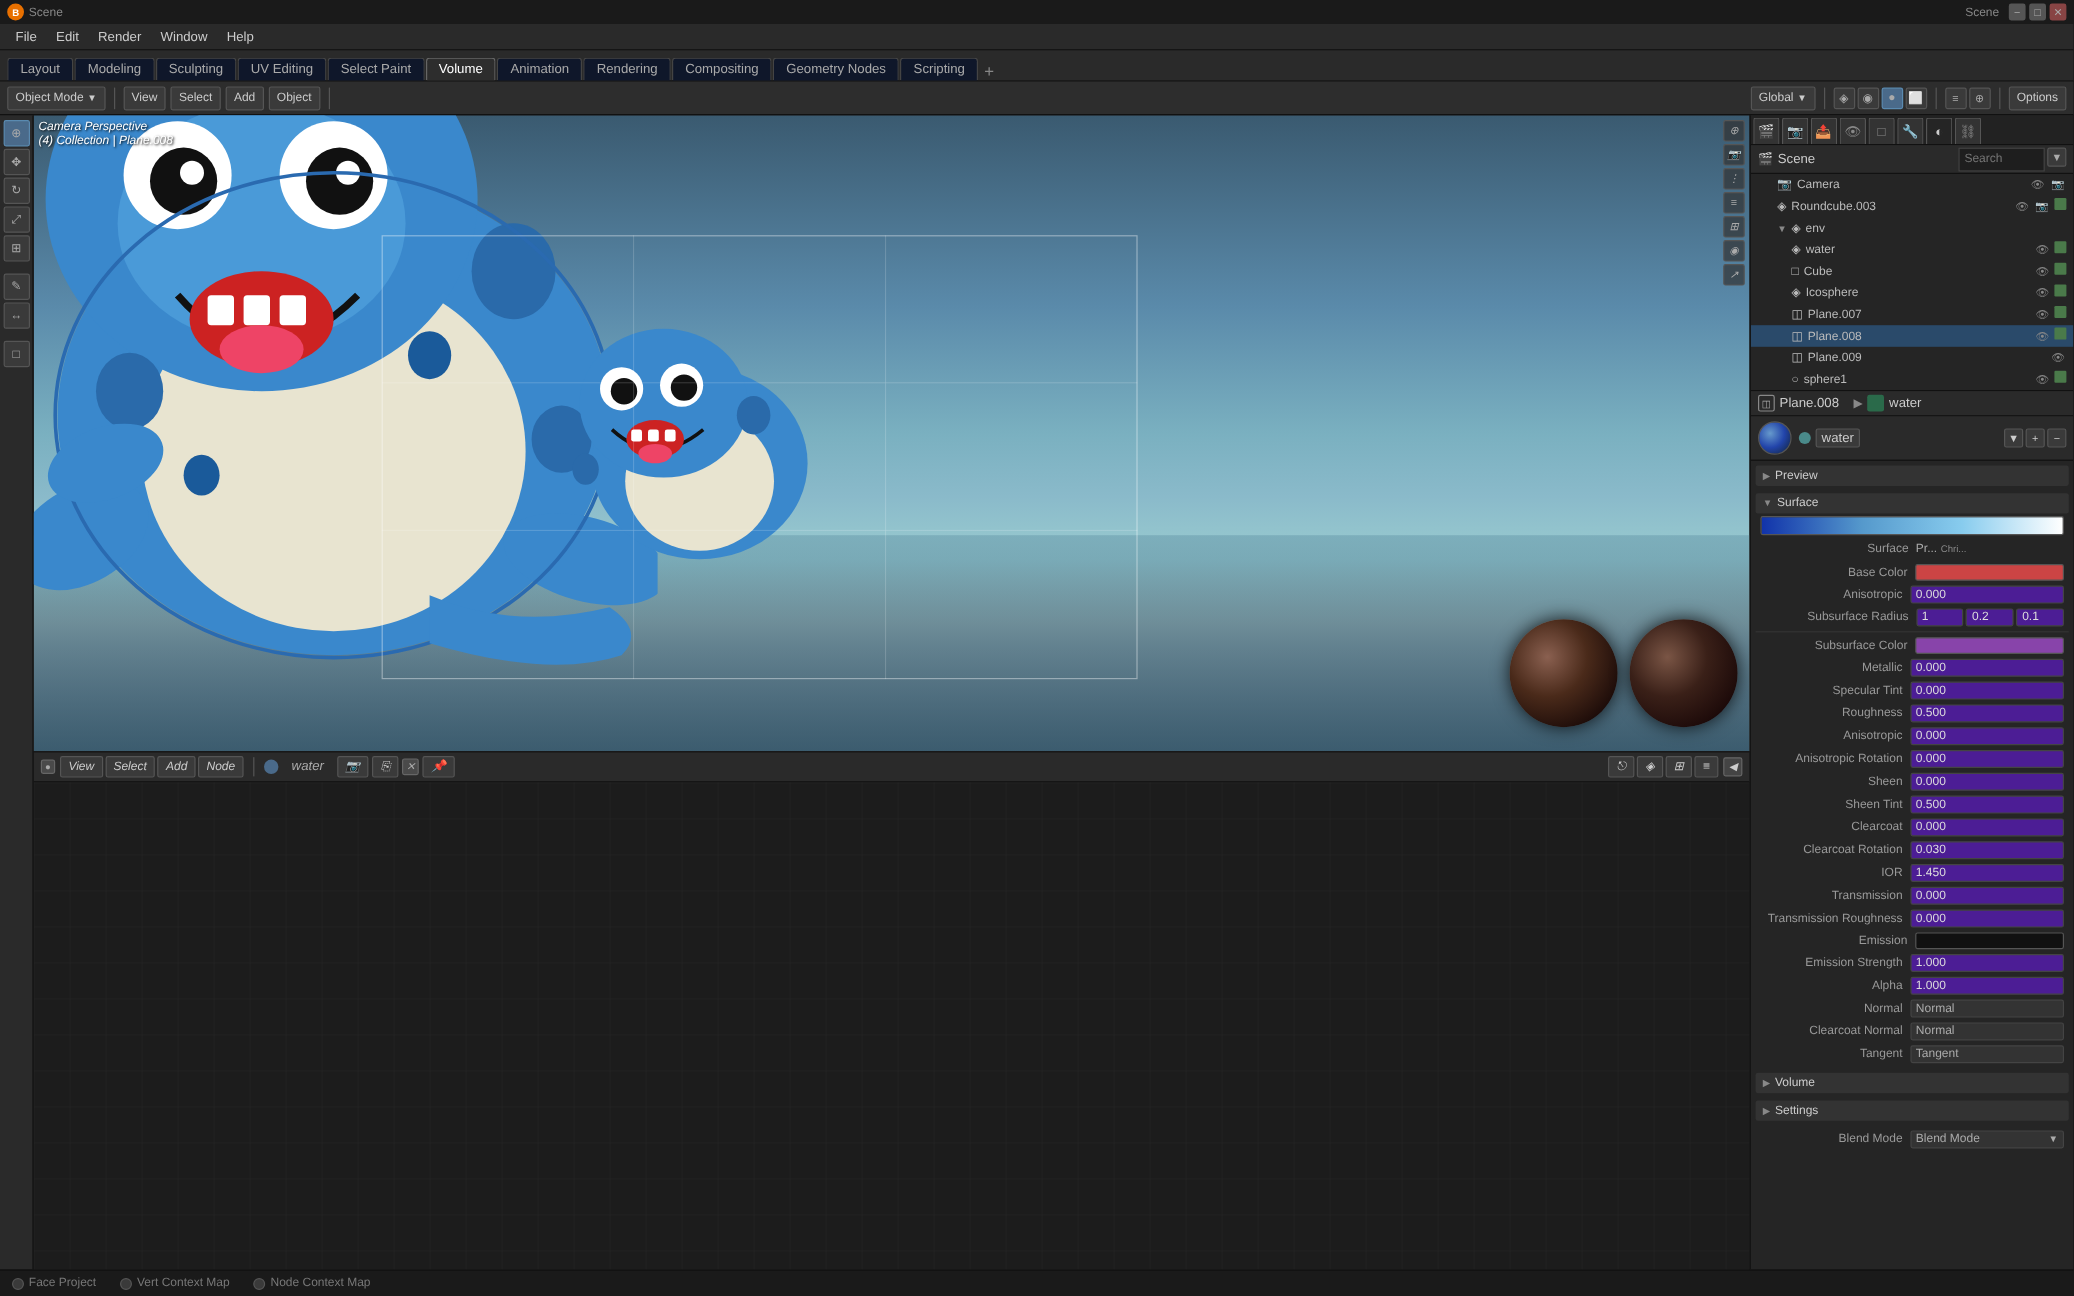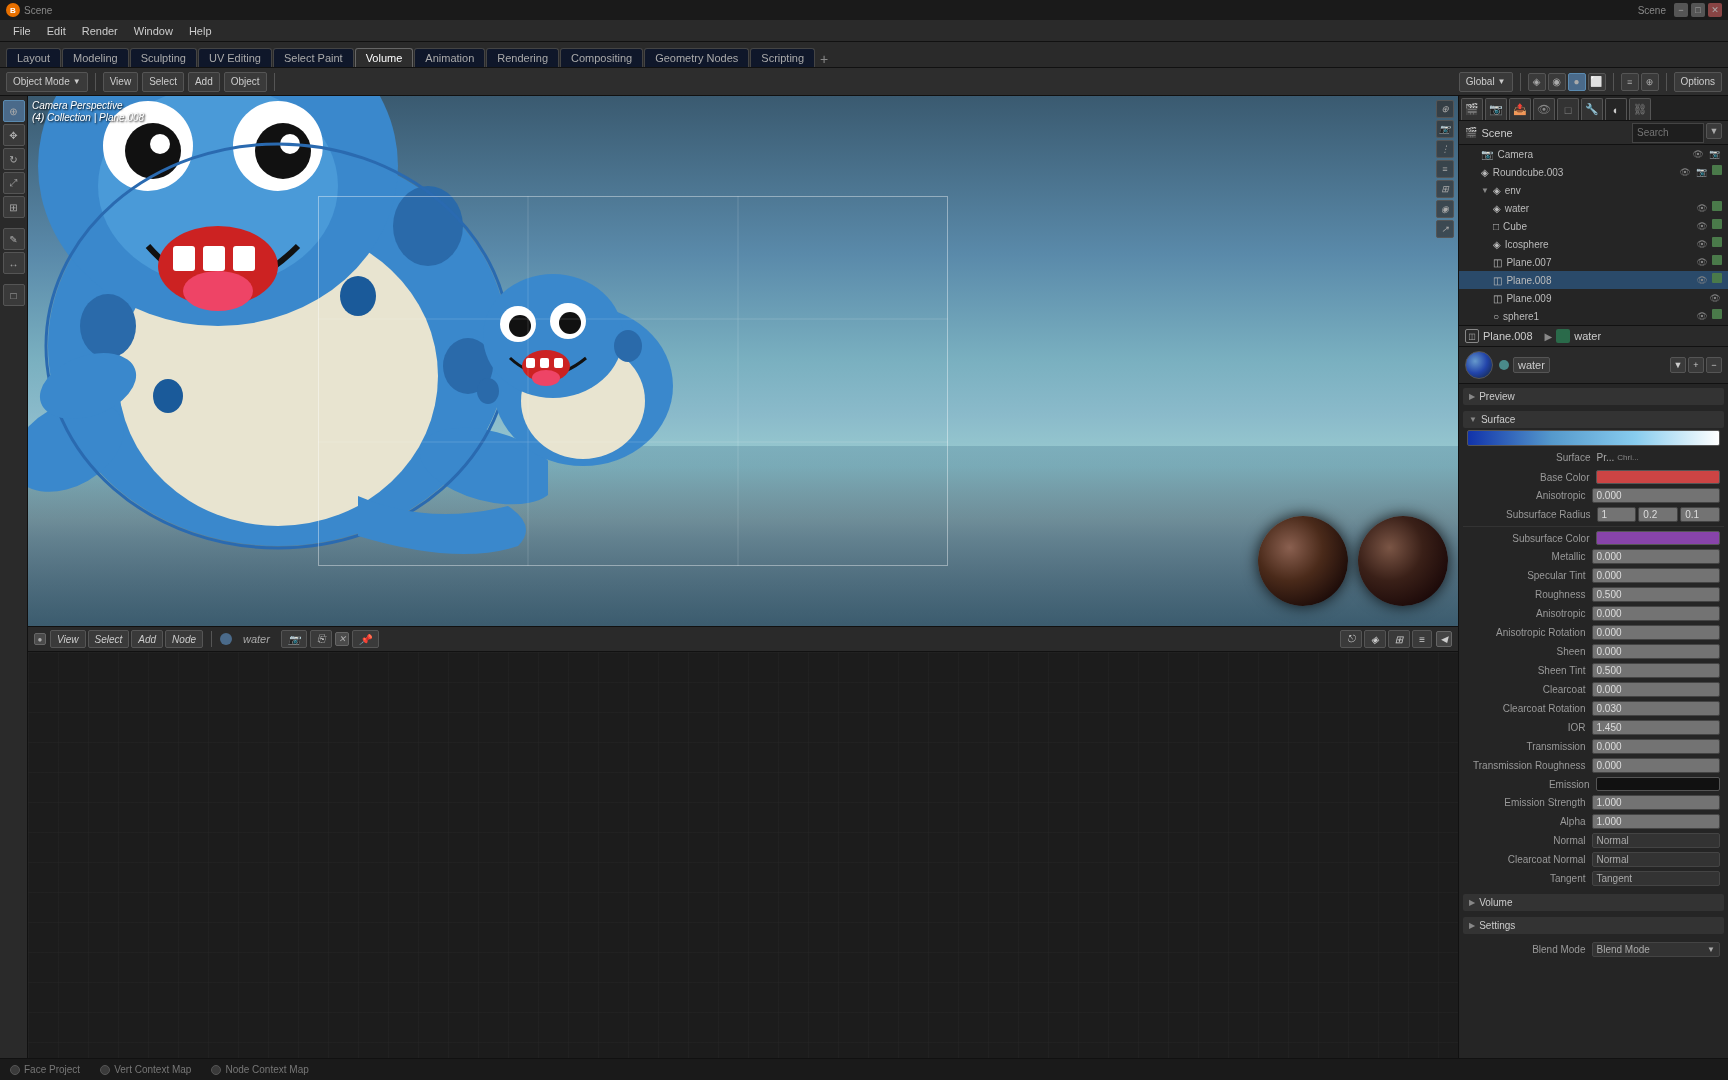--- a/index.html
+++ b/index.html
@@ -319,21 +319,21 @@
     .prop-label {
       color: #999;
       font-size: 10px;
       flex: 1;
       text-align: right;
     }
     .prop-value {
       color: #ddd;
       font-size: 10px;
       flex: 1;
-      background: #737373;
+      background: #4c1d95;
       padding: 1px 4px;
       border-radius: 2px;
       border: 1px solid #444;
     }
 
     
     .material-header {
       background: #2a2a2a;
       padding: 4px 6px;
       display: flex;

